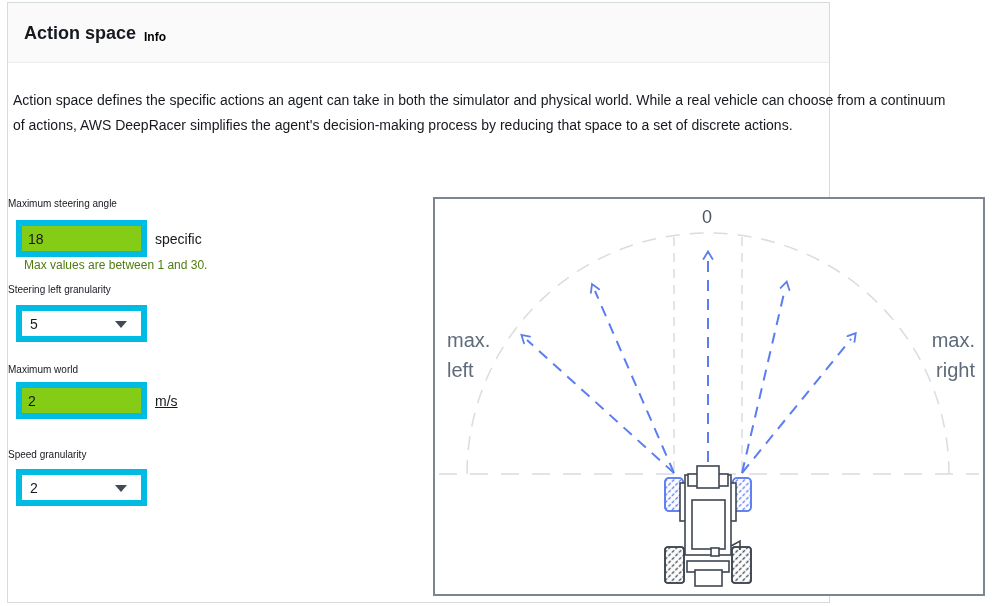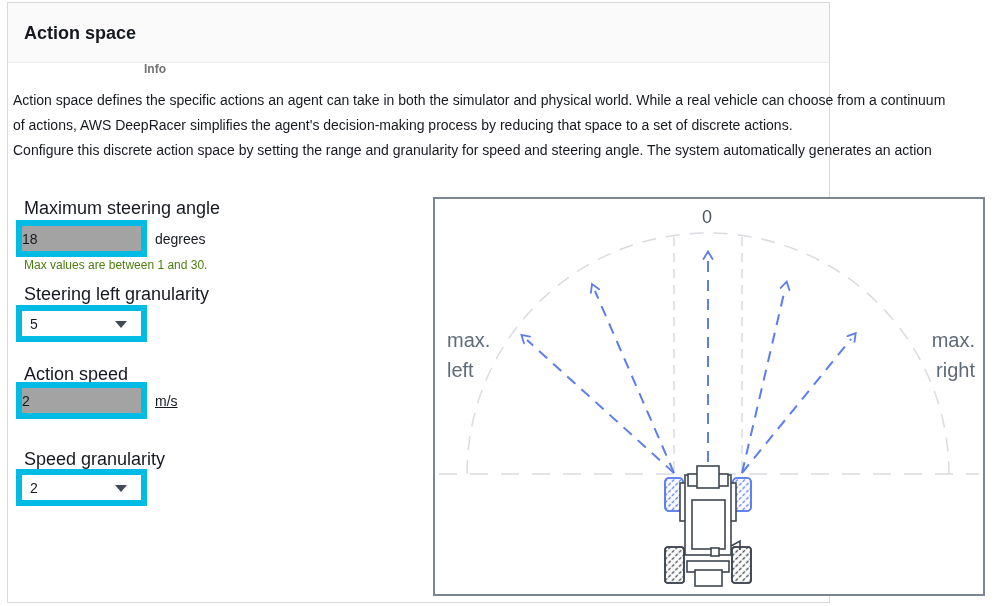--- a/index.html
+++ b/index.html
@@ -4,27 +4,27 @@
 <style>
   * { margin:0; padding:0; box-sizing:border-box; }
   html,body { width:1006px; height:606px; background:#ffffff; overflow:hidden;
               font-family:"Liberation Sans", sans-serif; color:#16191f; }
   .card { position:absolute; left:7px; top:2px; width:823px; height:601px;
           background:#fff; border:1px solid #d5dbdb; }
   .card-header { position:absolute; left:0; top:0; width:100%; height:60px;
                  background:#fafafa; border-bottom:1px solid #eaeded; }
   .title { position:absolute; left:16px; top:20px; font-size:18px; font-weight:700; color:#16191f; }
   .info-link { position:absolute; left:136px; top:27px; font-size:12px; font-weight:700;
-               color:#737373; text-decoration:none; cursor:pointer;margin-top:32px; }
+               color:#000000; text-decoration:none; cursor:pointer; }
   .para { position:absolute; left:5px; width:962px; font-size:14px; line-height:25px;
           color:#16191f; white-space:nowrap; }
-  .field-label { position:absolute; left:16px; font-size:18px; color:#16191f; }
+  .field-label { position:absolute; left:0; font-size:10px; color:#16191f; }
   .hl { position:absolute; left:8px; width:131px; height:37px; background:#00bce4; padding:6px; }
-  .hl input { display:block; width:100%; height:100%; border:none; outline:none; background:#a3a3a3;
-              font-family:inherit; font-size:14px; color:#16191f; }
+  .hl input { display:block; width:100%; height:100%; border:none; outline:none; background:#84cc16;
+              font-family:inherit; font-size:14px; color:#16191f; padding-left:6px; }
   .fake-select { position:relative; width:100%; height:100%; background:#fff; cursor:pointer; }
   .fake-select .val { position:absolute; left:8px; top:50%; transform:translateY(-50%);
                       font-size:14px; color:#16191f; }
   .caret { position:absolute; right:14px; top:50%; margin-top:-3px; width:0; height:0;
            border-left:6px solid transparent; border-right:6px solid transparent;
            border-top:7px solid #414a55; }
   .unit { position:absolute; left:147px; font-size:14px; color:#16191f; }
   .help { position:absolute; left:16px; font-size:12px; color:#4d7c0f; }
   .diagram { position:absolute; left:425px; top:194px; width:552px; height:399px;
              border:2px solid #7c8693; background:#fff; }
@@ -38,39 +38,38 @@
   <div class="card-header">
     <div class="title">Action space</div>
     <a class="info-link">Info</a>
   </div>
 
   <div class="para" style="top:85px;">
     <div>Action space defines the specific actions an agent can take in both the simulator and physical world. While a real vehicle can choose from a continuum</div>
     <div>of actions, AWS DeepRacer simplifies the agent's decision-making process by reducing that space to a set of discrete actions.</div>
   </div>
   <div class="para" style="top:135px;">
-    <div>Configure this discrete action space by setting the range and granularity for speed and steering angle. The system automatically generates an action</div>
   </div>
 
   <div class="field-label" style="top:195px;">Maximum steering angle</div>
   <div class="hl" style="top:217px;">
     <input value="18" style="">
   </div>
-  <div class="unit" style="top:228px;">degrees</div>
+  <div class="unit" style="top:228px;">specific</div>
   <div class="help" style="top:255px;">Max values are between 1 and 30.</div>
 
   <div class="field-label" style="top:281px;">Steering left granularity</div>
   <div class="hl" style="top:302px;">
     <div class="fake-select">
       <span class="val">5</span>
       <span class="caret"></span>
     </div>
   </div>
 
-  <div class="field-label" style="top:361px;">Action speed</div>
+  <div class="field-label" style="top:361px;">Maximum world</div>
   <div class="hl" style="top:379px;">
     <input value="2" style="">
   </div>
   <div class="unit" style="top:390px;text-decoration:underline;">m/s</div>
 
   <div class="field-label" style="top:446px;">Speed granularity</div>
   <div class="hl" style="top:466px;">
     <div class="fake-select">
       <span class="val">2</span>
       <span class="caret"></span>

